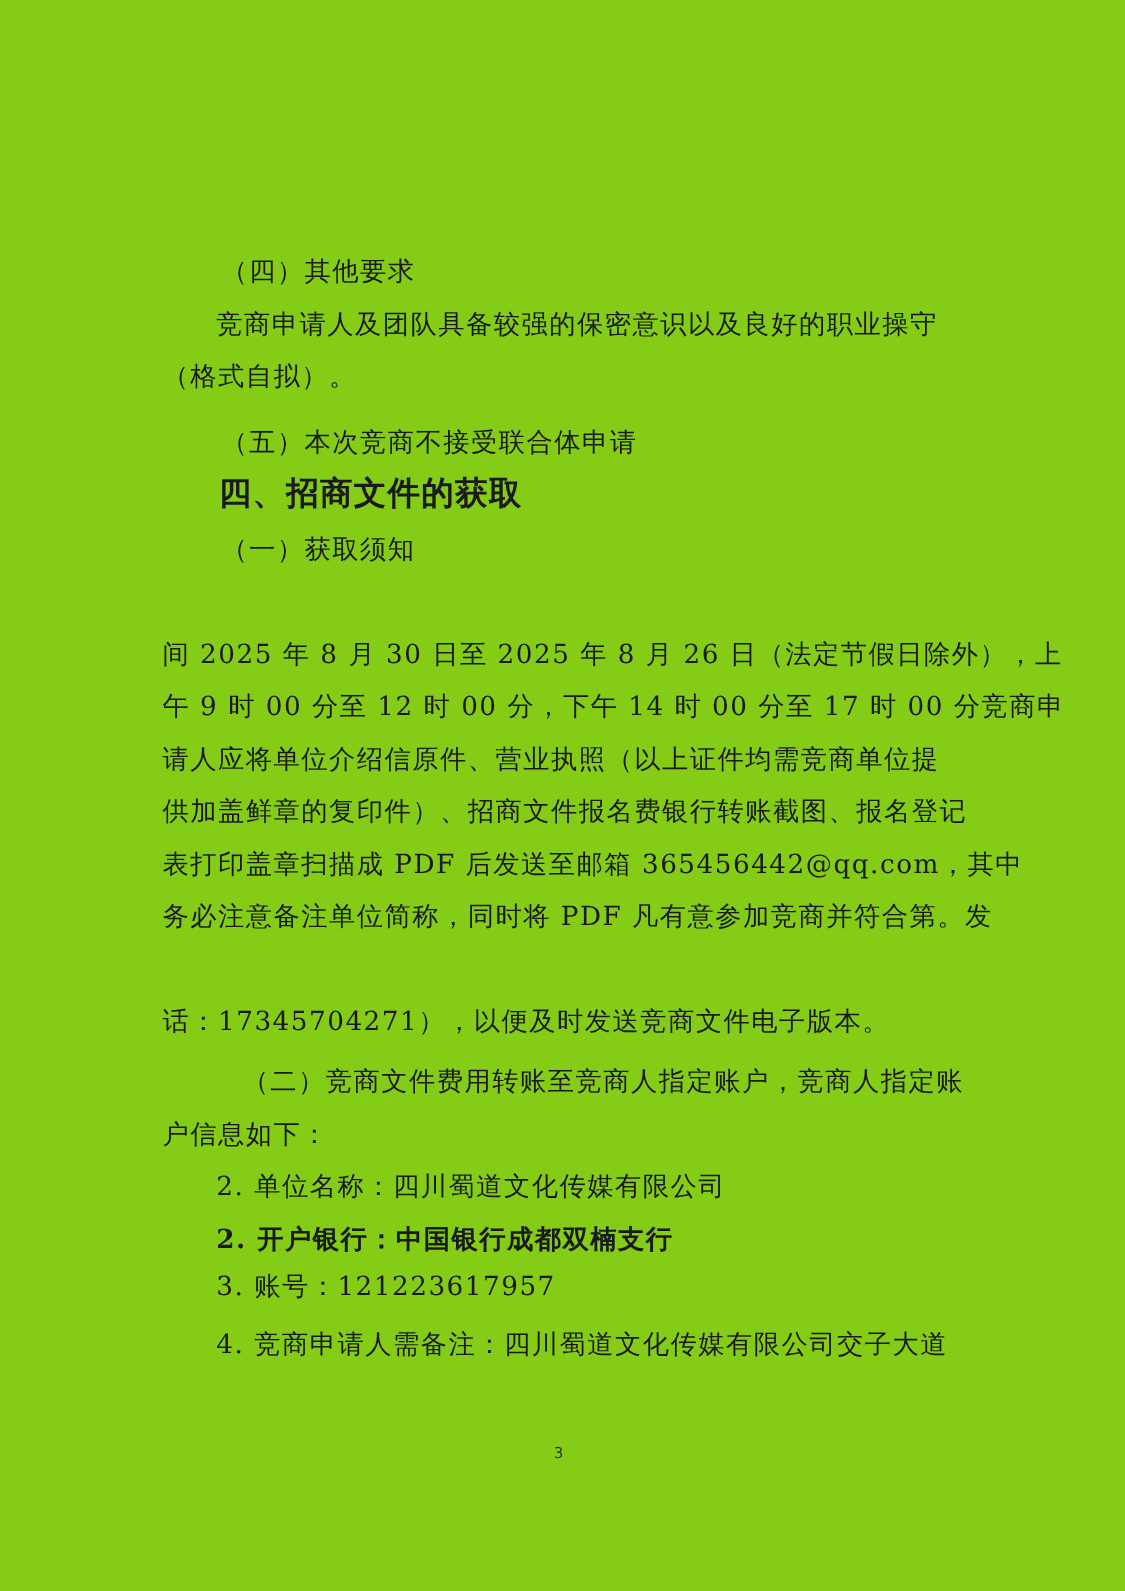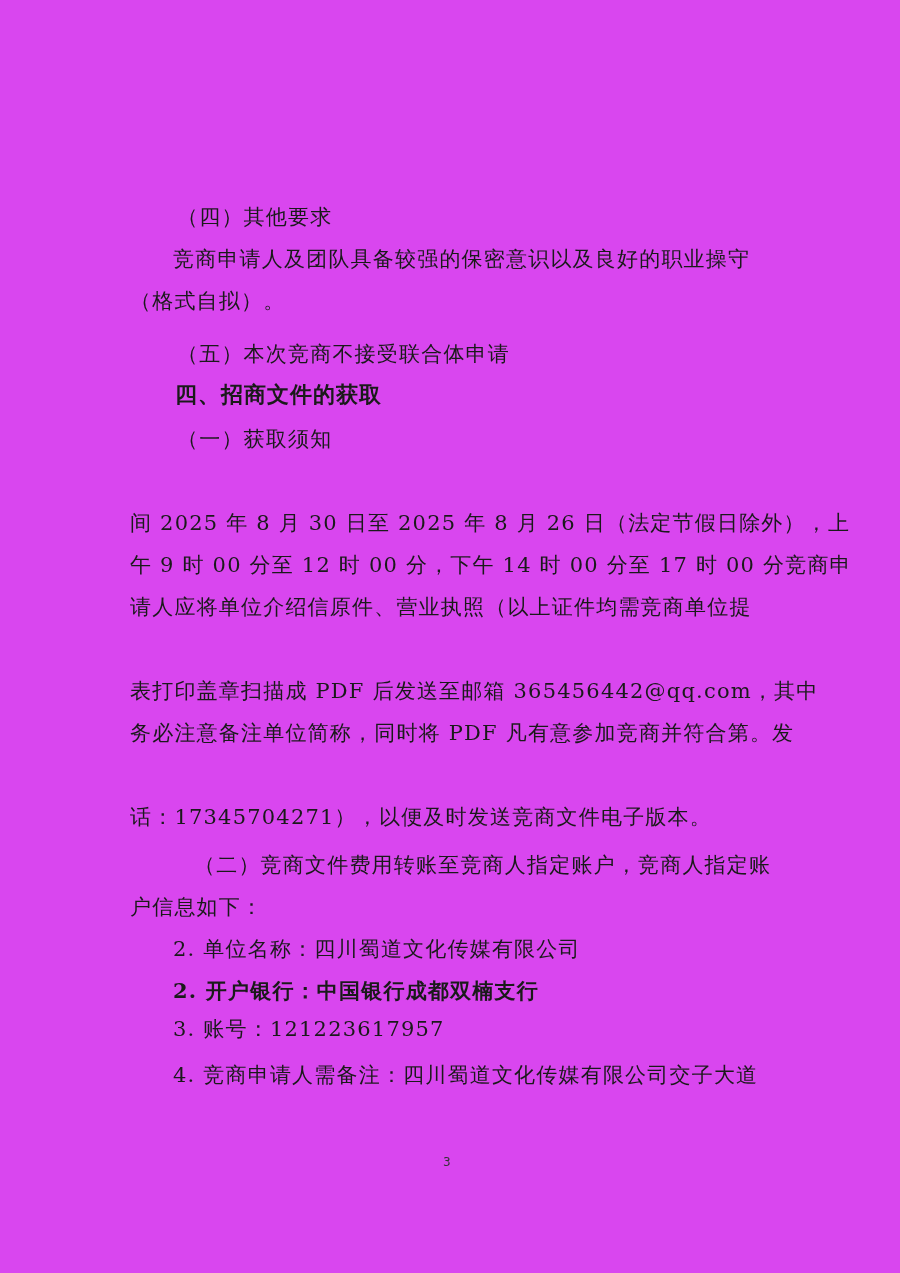--- a/index.html
+++ b/index.html
@@ -12,32 +12,32 @@
       height: 1273px;
       position: relative;
       overflow: hidden;
       font-family: "DejaVu Serif", "Liberation Serif", serif;
       color: #1a1a1a;
     }
     .page {
       position: absolute;
       left: 0; top: 0;
       width: 900px; height: 1273px;
-      background: #d946ef;
+      background: #84cc16;
     }
     .line {
       position: absolute;
       font-size: 21px;
       line-height: 28px;
       white-space: nowrap;
       letter-spacing: 1.2px;
     }
     .heading {
       font-family: "DejaVu Sans", "Liberation Sans", sans-serif;
-      font-size: 22px;
+      font-size: 26px;
       font-weight: bold;
       letter-spacing: 1px;
     }
     .page-number {
       position: absolute;
       left: 443px;
       top: 1155px;
       font-family: "DejaVu Sans", "Liberation Sans", sans-serif;
       font-size: 12px;
       color: #333;
@@ -55,20 +55,21 @@
 
   <div class="line" style="left:177px; top:340px;">（五）本次竞商不接受联合体申请</div>
 
   <div class="line heading" style="left:175px; top:381px;">四、招商文件的获取</div>
 
   <div class="line" style="left:177px; top:425px;">（一）获取须知</div>
 
   <div class="line" style="left:130px; top:509px;">间 2025 年 8 月 30 日至 2025 年 8 月 26 日（法定节假日除外），上</div>
   <div class="line" style="left:130px; top:551px;">午 9 时 00 分至 12 时 00 分，下午 14 时 00 分至 17 时 00 分竞商申</div>
   <div class="line" style="left:130px; top:593px;">请人应将单位介绍信原件、营业执照（以上证件均需竞商单位提</div>
+  <div class="line" style="left:130px; top:635px;">供加盖鲜章的复印件）、招商文件报名费银行转账截图、报名登记</div>
   <div class="line" style="left:130px; top:677px;">表打印盖章扫描成 PDF 后发送至邮箱 365456442@qq.com，其中</div>
   <div class="line" style="left:130px; top:719px;">务必注意备注单位简称，同时将 PDF 凡有意参加竞商并符合第。发</div>
   <div class="line" style="left:130px; top:803px;">话：17345704271），以便及时发送竞商文件电子版本。</div>
 
   <div class="line" style="left:194px; top:851px;">（二）竞商文件费用转账至竞商人指定账户，竞商人指定账</div>
   <div class="line" style="left:130px; top:893px;">户信息如下：</div>
 
   <div class="line" style="left:173px; top:935px;">2. 单位名称：四川蜀道文化传媒有限公司</div>
   <div class="line" style="left:173px; top:977px;font-weight:bold;">2. 开户银行：中国银行成都双楠支行</div>
   <div class="line" style="left:173px; top:975px;margin-top:40px;">3. 账号：121223617957</div>

